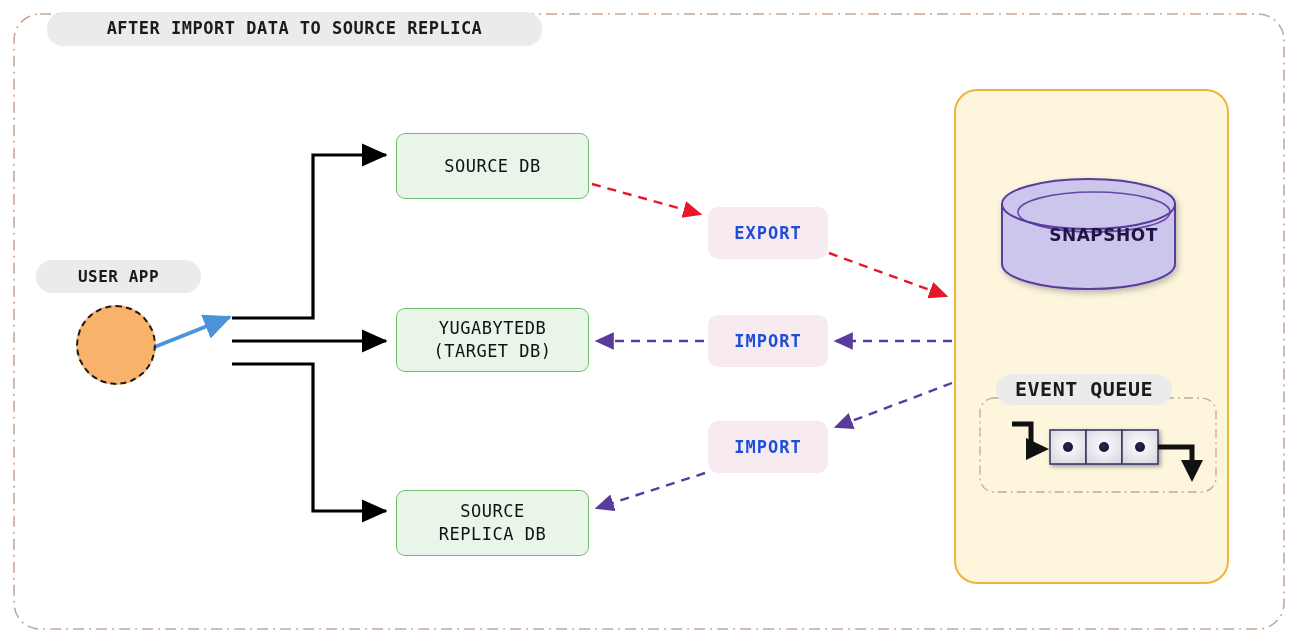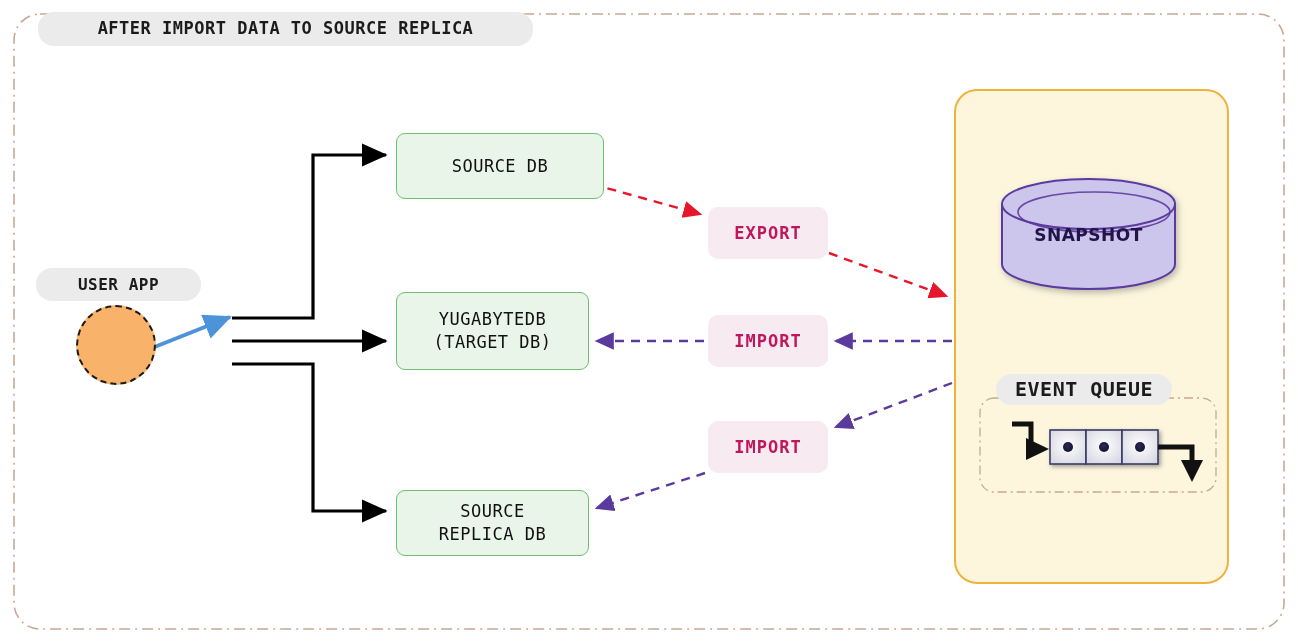--- a/index.html
+++ b/index.html
@@ -33,33 +33,32 @@
     font-weight: bold;
     display: flex;
     align-items: center;
     justify-content: center;
     text-align: center;
     line-height: 1.25;
     letter-spacing: 0.5px;
     box-sizing: border-box;
   }
   .title-pill {
-    left: 38px;
+    left: 47px;
     top: 12px;
     width: 495px;
     height: 34px;
     font-size: 17px;
   }
   .userapp-pill {
     left: 36px;
     top: 260px;
     width: 165px;
     height: 33px;
     font-size: 16px;
-    margin-top: 8px;
   }
   .voyager-pill {
     left: 965px;
     top: 62px;
     width: 248px;
     height: 52px;
     font-size: 16px;
     flex-direction: column;
     z-index: 5;
   }
@@ -80,28 +79,28 @@
     font-size: 17px;
     display: flex;
     align-items: center;
     justify-content: center;
     text-align: center;
     line-height: 1.35;
     letter-spacing: 0.5px;
     box-sizing: border-box;
     white-space: pre-line;
   }
-  .box-source-db    { left: 396px; top: 133px; width: 208px; height: 66px; }
-  .box-yugabyte     { left: 396px; top: 292px; width: 193px; height: 78px; }
+  .box-source-db    { left: 396px; top: 133px; width: 193px; height: 66px; }
+  .box-yugabyte     { left: 396px; top: 308px; width: 193px; height: 64px; }
   .box-source-rep   { left: 396px; top: 490px; width: 193px; height: 66px; }
   .tag {
     position: absolute;
     background: #f7eaf1;
     border-radius: 10px;
-    color: #be185d;
+    color: #1d4ed8;
     font-size: 17px;
     font-weight: bold;
     display: flex;
     align-items: center;
     justify-content: center;
     letter-spacing: 1px;
     box-sizing: border-box;
   }
   .tag-export   { left: 708px; top: 207px; width: 120px; height: 52px; }
   .tag-import-1 { left: 708px; top: 315px; width: 120px; height: 52px; }
@@ -122,20 +121,21 @@
     left: 1002px;
     top: 225px;
     width: 173px;
     text-align: center;
     font-family: "DejaVu Sans", "Liberation Sans", sans-serif;
     font-size: 17px;
     font-weight: bold;
     color: #211447;
     letter-spacing: 0.5px;
     z-index: 4;
+    padding-left: 15px;
   }
 </style>
 </head>
 <body>
 
 <div id="canvas">
 
   <svg class="layer" viewBox="0 0 1298 643">
     <defs>
       <marker id="arrowBlack" markerWidth="9" markerHeight="9" refX="7.5" refY="3.6" orient="auto">

